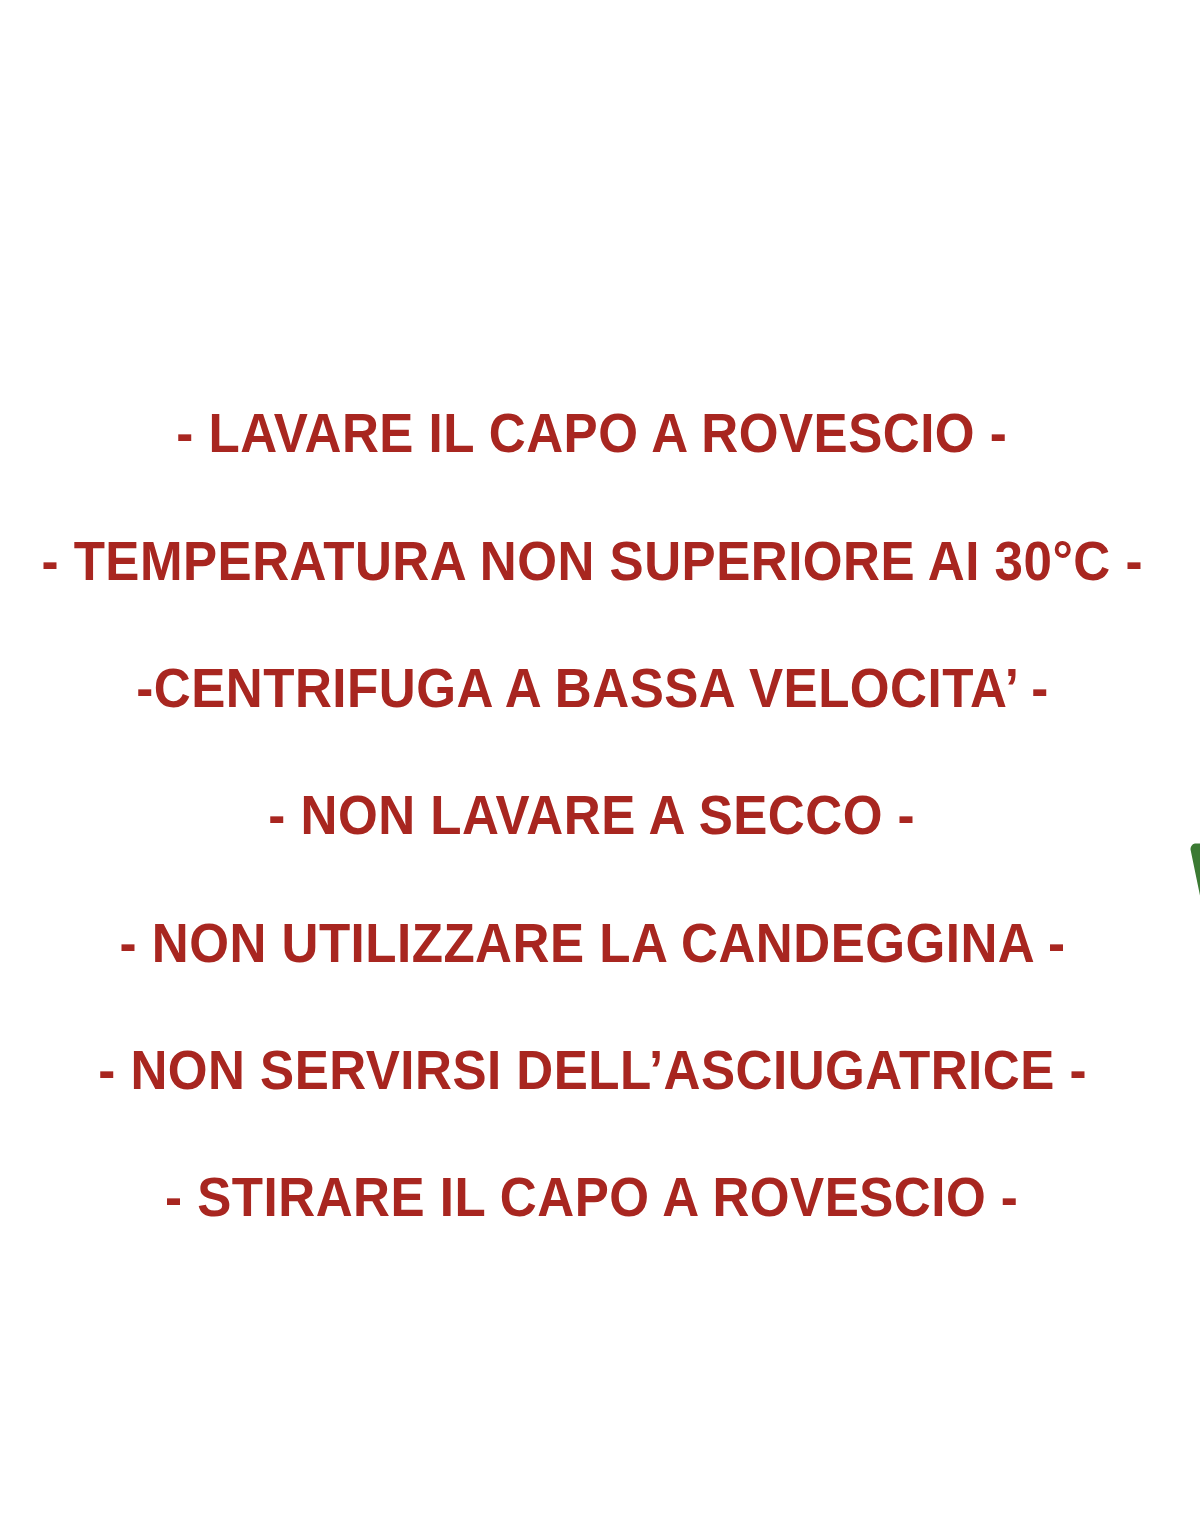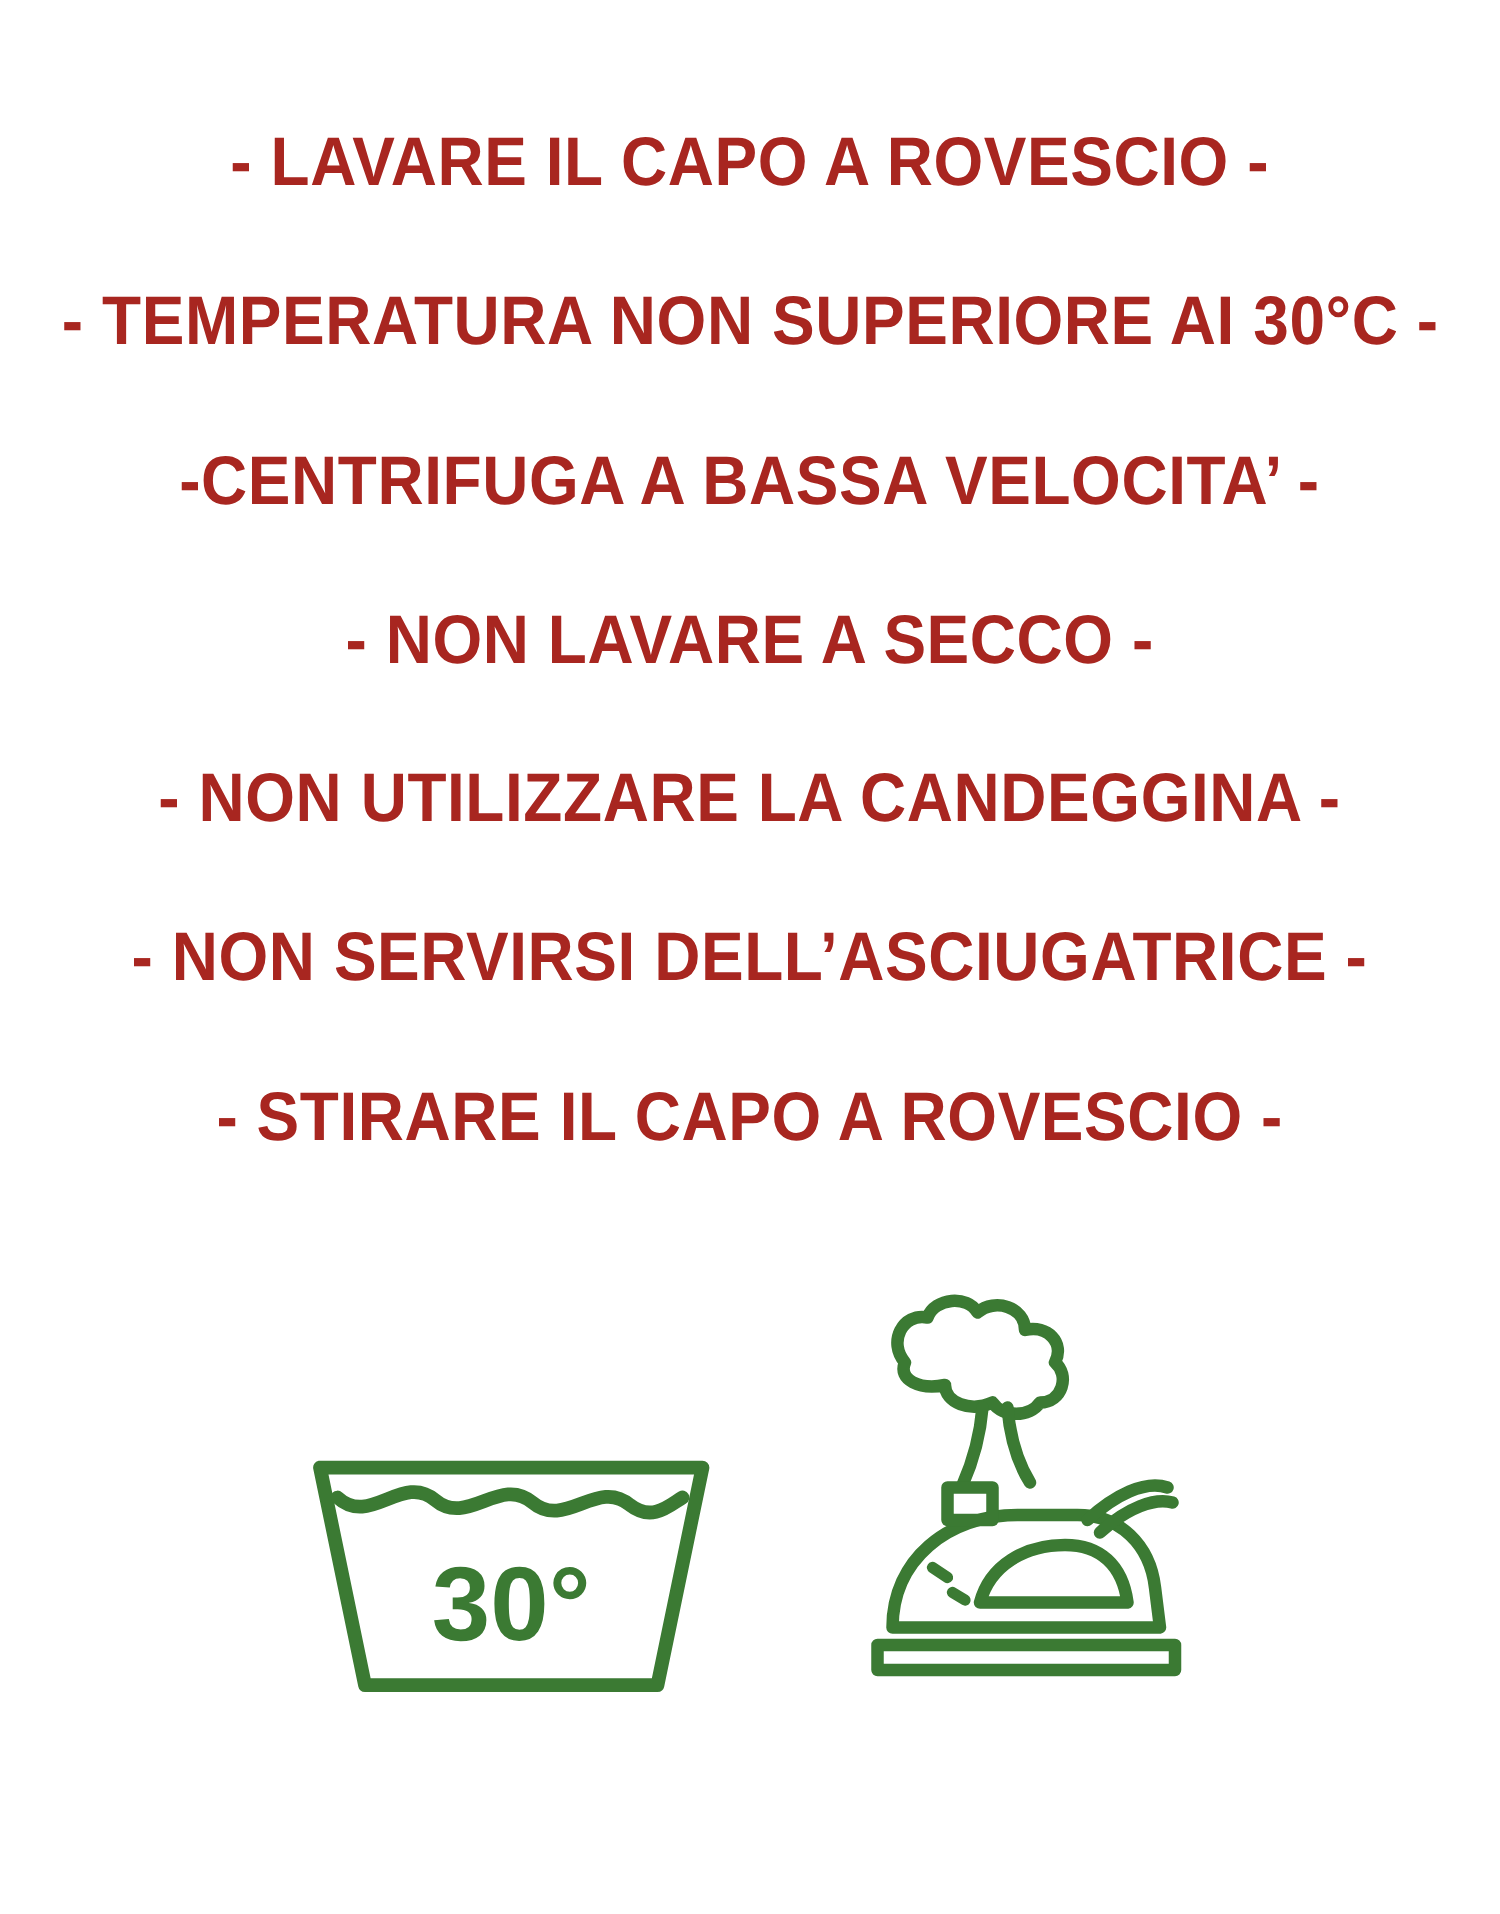--- a/index.html
+++ b/index.html
@@ -12,21 +12,21 @@
     height: 1531px;
     font-family: "Liberation Sans", sans-serif;
     overflow: hidden;
     position: relative;
   }
   .sheet {
     width: 1200px;
     height: 1531px;
     box-sizing: border-box;
     display: flex;
-    flex-direction: column;
+    flex-direction: row;
     align-items: center;
     padding-top: 100px;
   }
   .instructions {
     width: 100%;
     display: flex;
     flex-direction: column;
     align-items: center;
   }
   .line {

